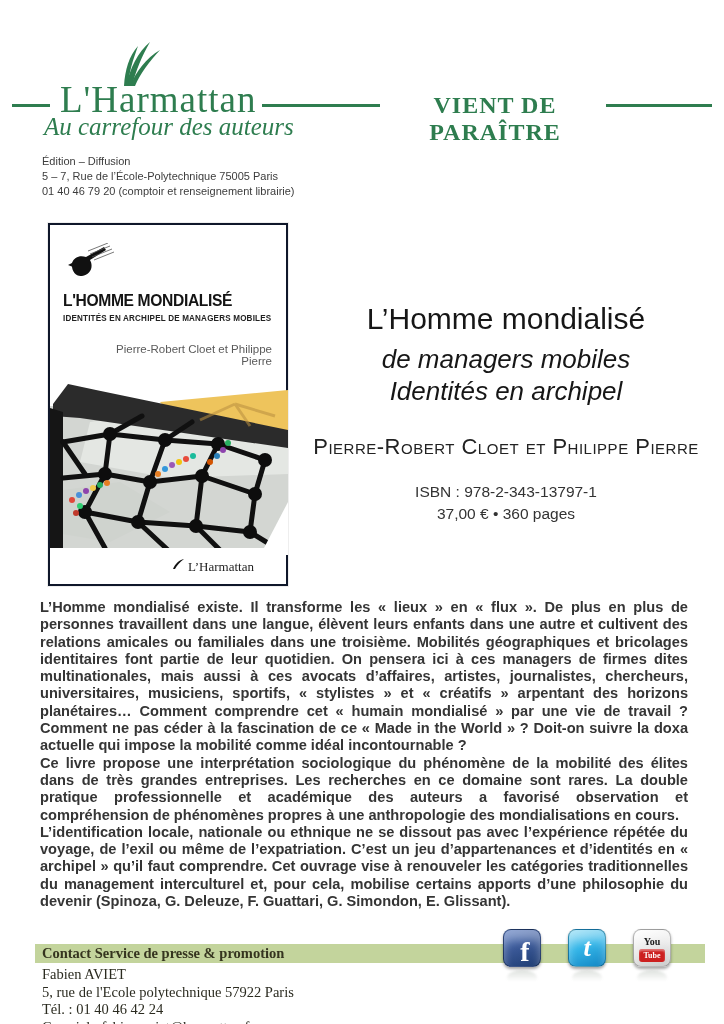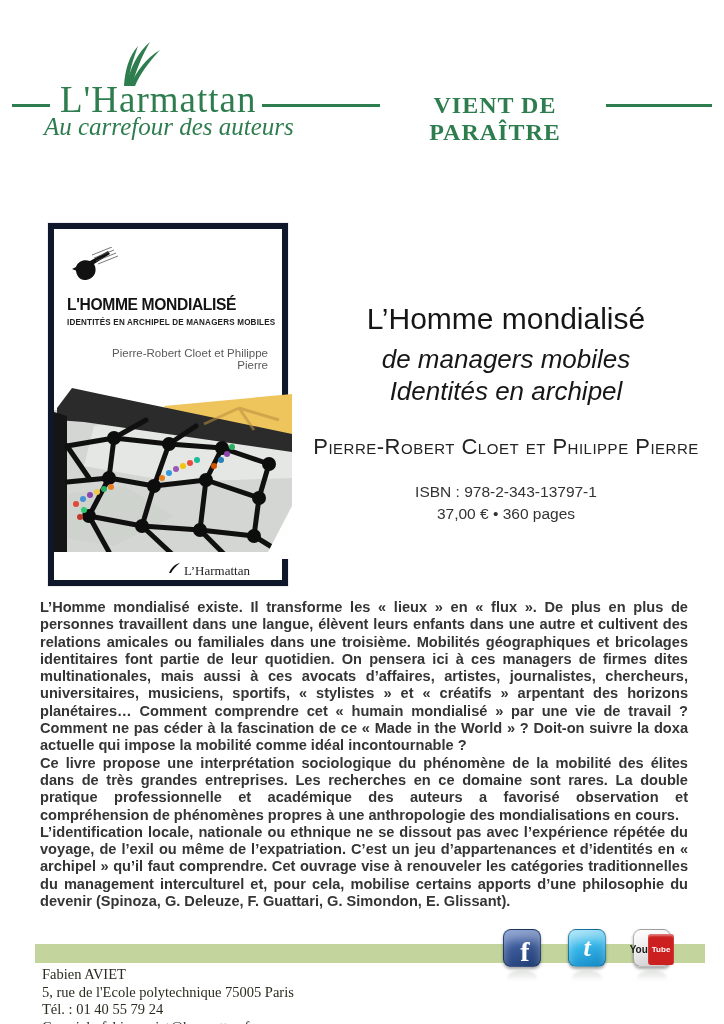--- a/index.html
+++ b/index.html
@@ -35,21 +35,21 @@
   }
 
   .address {
     position:absolute; left:42px; top:138px;
     font-size:11px; line-height:15px; color:#3c3c3c;
   }
 
   
   .cover {
     position:absolute; left:48px; top:207px; width:240px; height:363px;
-    background:#ffffff; border:6px solid #0f172a;
+    background:#ffffff; border:2px solid #0f172a;
     box-shadow:0 0 0 1px #eee;
   }
   .cover-logo { position:absolute; left:14px; top:18px; }
   .cover-title {
     position:absolute; left:13px; top:66px; width:214px;
     font-size:17px; font-weight:bold; color:#141414;
     letter-spacing:-0.4px; transform:scaleX(0.92); transform-origin:left;
     white-space:nowrap;
   }
   .cover-subtitle {
@@ -112,27 +112,27 @@
     box-shadow:0 2px 3px rgba(0,0,0,.35), inset 0 10px 10px rgba(255,255,255,.35);
     border:1px solid rgba(0,0,0,.25);
   }
   .social-icon::after {
     content:""; position:absolute; left:3px; right:3px; top:40px; height:16px;
     border-radius:50%; background:linear-gradient(#9aa59a55, transparent 70%);
     filter:blur(1px);
   }
   .icon-fb { left:3px;  background:linear-gradient(160deg,#5a7bc0 0%, #3b5998 45%, #1e3c72 100%); }
   .icon-tw { left:68px; background:linear-gradient(160deg,#8fdcf5 0%, #35b6e8 45%, #1386c4 100%); }
-  .icon-yt { left:133px; background:linear-gradient(160deg,#ffffff 0%, #e8e8e8 50%, #c9c9c9 100%); flex-direction:row; }
+  .icon-yt { left:133px; background:linear-gradient(160deg,#ffffff 0%, #e8e8e8 50%, #c9c9c9 100%); flex-direction:column;font-family:Liberation Serif, serif; }
   .icon-fb span { color:#fff; font-family:"Liberation Serif", serif; font-weight:bold; font-size:28px; position:relative; top:4px; left:3px; }
   .icon-tw span { color:#fff; font-family:"Liberation Serif", serif; font-weight:bold; font-size:26px; font-style:italic; }
   .yt-top { font-size:10px; font-weight:bold; color:#1a1a1a; line-height:10px; margin-top:3px; }
   .yt-bottom {
     font-size:8px; font-weight:bold; color:#fff; background:#cc1f1f;
-    border-radius:3px; padding:11px 4px; line-height:9px; margin-top:2px;
+    border-radius:3px; padding:2px 4px; line-height:9px; margin-top:2px;
     box-shadow:inset 0 2px 2px rgba(255,255,255,.4);
   }
 </style>
 </head>
 <body>
 
 <div class="page">
 
   <div class="rule rule-left"></div>
 
@@ -141,20 +141,25 @@
     <path d="M14 44 C20 30, 30 16, 44 8 C33 20, 24 32, 19 44 Z" fill="#2e7d4f"></path>
     <path d="M8 44 C9 28, 13 14, 22 4 C17 18, 13 30, 12 44 Z" fill="#2e7d4f"></path>
   </svg>
   <div class="logo-name">L'Harmattan</div>
   <div class="logo-tagline">Au carrefour des auteurs</div>
 
   <div class="rule rule-mid"></div>
   <div class="banner">VIENT DE PARAÎTRE</div>
   <div class="rule rule-right"></div>
 
+  <div class="address">
+    <div>Édition – Diffusion</div>
+    <div>5 – 7, Rue de l’École-Polytechnique 75005 Paris</div>
+    <div>01 40 46 79 20 (comptoir et renseignement librairie)</div>
+  </div>
 
   <div class="cover">
     <svg class="cover-logo" width="62" height="42" viewBox="0 0 62 42">
       <path d="M8 20 C10 14, 16 12, 22 14 L40 4 L42 7 L26 17 C30 24, 26 32, 18 33 C12 34, 7 28, 8 20 Z" fill="#111"></path>
       <path d="M4 22 L10 19 L9 24 Z" fill="#111"></path>
       <g stroke="#555" stroke-width="0.8">
         <line x1="24" y1="8" x2="44" y2="0"></line>
           <line x1="26" y1="11" x2="46" y2="3"></line>
         <line x1="28" y1="14" x2="48" y2="6"></line>
           <line x1="30" y1="17" x2="50" y2="9"></line>
@@ -268,24 +273,25 @@
     <div class="book-price">37,00 € • 360 pages</div>
   </div>
 
   <div class="description">
     <p>L’Homme mondialisé existe. Il transforme les « lieux » en « flux ». De plus en plus de personnes travaillent dans une langue, élèvent leurs enfants dans une autre et cultivent des relations amicales ou familiales dans une troisième. Mobilités géographiques et bricolages identitaires font partie de leur quotidien. On pensera ici à ces managers de firmes dites multinationales, mais aussi à ces avocats d’affaires, artistes, journalistes, chercheurs, universitaires, musiciens, sportifs, « stylistes » et « créatifs » arpentant des horizons planétaires… Comment comprendre cet « humain mondialisé » par une vie de travail ? Comment ne pas céder à la fascination de ce « Made in the World » ? Doit-on suivre la doxa actuelle qui impose la mobilité comme idéal incontournable ?</p>
     <p>Ce livre propose une interprétation sociologique du phénomène de la mobilité des élites dans de très grandes entreprises. Les recherches en ce domaine sont rares. La double pratique professionnelle et académique des auteurs a favorisé observation et compréhension de phénomènes propres à une anthropologie des mondialisations en cours.</p>
     <p>L’identification locale, nationale ou ethnique ne se dissout pas avec l’expérience répétée du voyage, de l’exil ou même de l’expatriation. C’est un jeu d’appartenances et d’identités en « archipel » qu’il faut comprendre. Cet ouvrage vise à renouveler les catégories traditionnelles du management interculturel et, pour cela, mobilise certains apports d’une philosophie du devenir (Spinoza, G. Deleuze, F. Guattari, G. Simondon, E. Glissant).</p>
   </div>
 
   <div class="footer-bar"></div>
+  <div class="footer-heading">Contact Service de presse &amp; promotion</div>
   <div class="footer-lines">
     <div>Fabien AVIET</div>
-    <div>5, rue de l'Ecole polytechnique 75005 Paris</div>
-    <div>Tél. : 01 40 55 79 24</div>
+    <div>5, rue de l'Ecole polytechnique 57922 Paris</div>
+    <div>Tél. : 01 40 46 42 24</div>
     <div>Courriel : fabien.aviet@harmattan.fr</div>
   </div>
 
   <div class="social">
     <div class="social-icon icon-fb">
       <span>f</span>
     </div>
     <div class="social-icon icon-tw">
       <span>t</span>
     </div>

